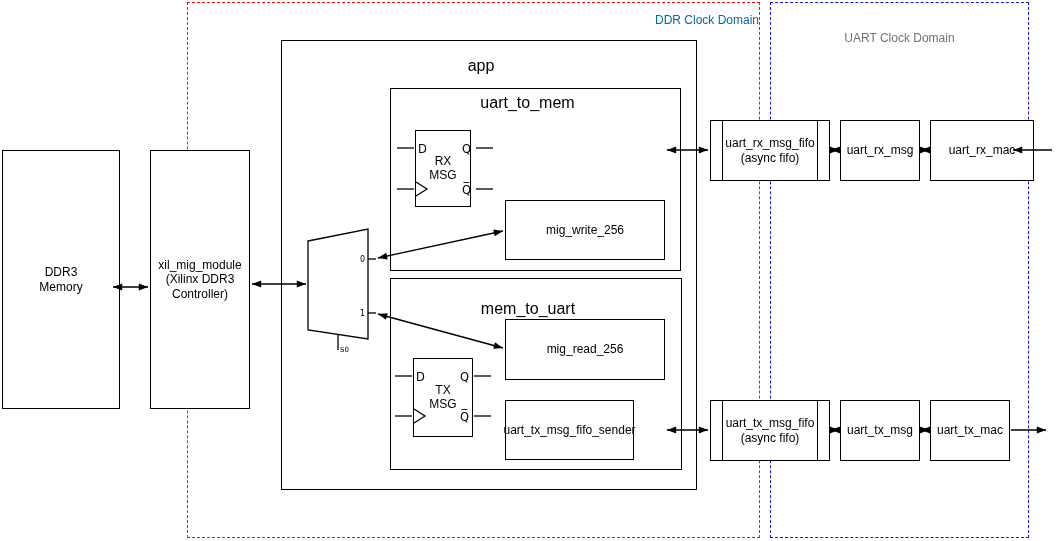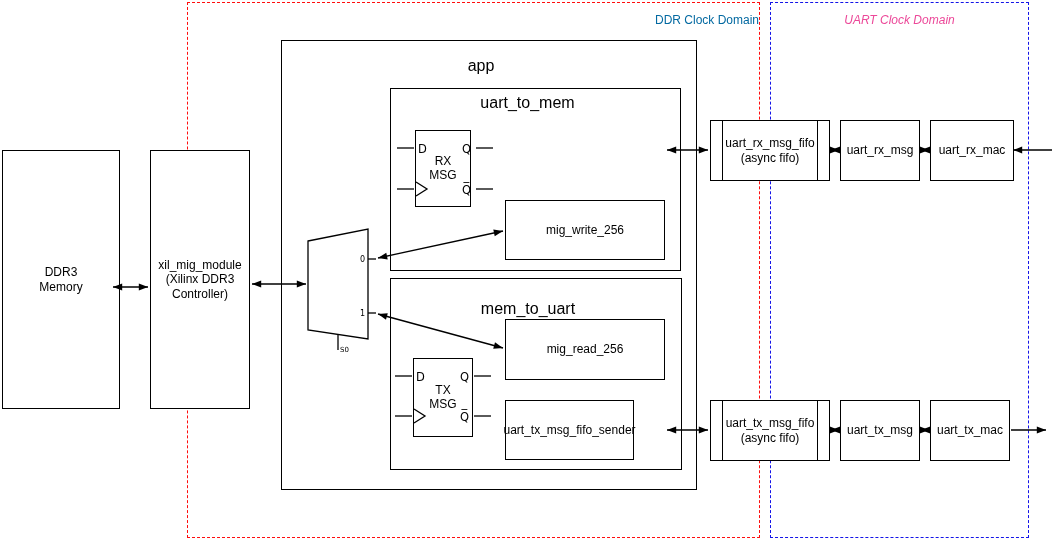--- a/index.html
+++ b/index.html
@@ -9,21 +9,21 @@
     background:#ffffff;
     font-family:"Liberation Sans", sans-serif;
     color:#000;
     overflow:hidden;
   }
   .domain{position:absolute;box-sizing:border-box;background:transparent;}
   .domain.ddr{border:1.4px dashed #ff0d0d;}
   .domain.uart{border:1.4px dashed #1414e8;}
   .domain-label{position:absolute;left:0;right:0;text-align:center;font-size:12px;}
   .domain.ddr .domain-label{color:#0369a1;top:10px;text-align:right;}
-  .domain.uart .domain-label{color:#ec4899;top:10px;font-style:italic;}
+  .domain.uart .domain-label{color:#737373;top:28px;}
 
   .box{
     position:absolute;box-sizing:border-box;
     border:1.3px solid #000;background:#ffffff;
   }
   .leaf{display:flex;align-items:center;justify-content:center;}
   .lbl{font-size:12px;line-height:1.18;text-align:center;white-space:pre-line;}
   .toplbl{position:absolute;left:0;right:16px;text-align:center;font-size:16px;white-space:pre-line;}
 
   .fifo-line{position:absolute;top:0;bottom:0;width:1.3px;background:#000;}
@@ -92,21 +92,21 @@
 
   <div class="box leaf" style="left:710px;top:120px;width:120px;height:61px;">
     <div class="fifo-line" style="left:10.7px;"></div>
     <div class="fifo-line" style="right:10.7px;"></div>
     <span class="lbl">uart_rx_msg_fifo
 (async fifo)</span>
   </div>
   <div class="box leaf" style="left:840px;top:120px;width:80px;height:61px;">
     <span class="lbl">uart_rx_msg</span>
   </div>
-  <div class="box leaf" style="left:930px;top:120px;width:84px;height:61px;">
+  <div class="box leaf" style="left:930px;top:120px;width:104px;height:61px;">
     <span class="lbl">uart_rx_mac</span>
   </div>
 
   <div class="box leaf" style="left:710px;top:400px;width:120px;height:61px;">
     <div class="fifo-line" style="left:10.7px;"></div>
     <div class="fifo-line" style="right:10.7px;"></div>
     <span class="lbl">uart_tx_msg_fifo
 (async fifo)</span>
   </div>
   <div class="box leaf" style="left:840px;top:400px;width:80px;height:61px;">

